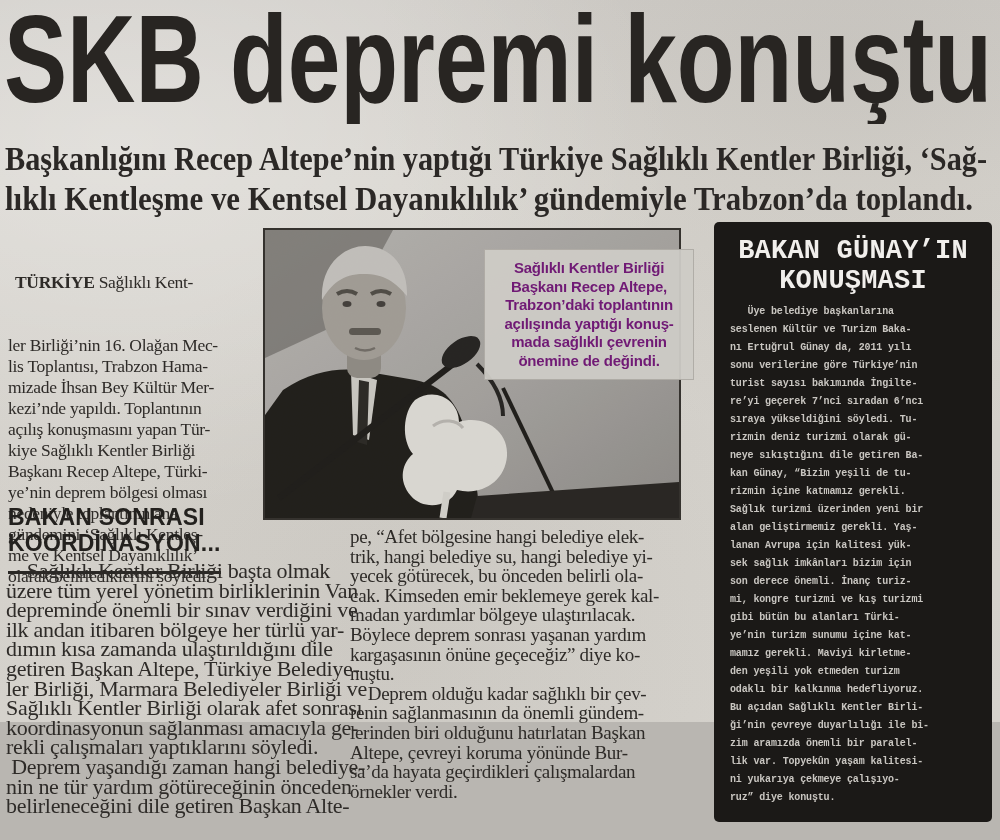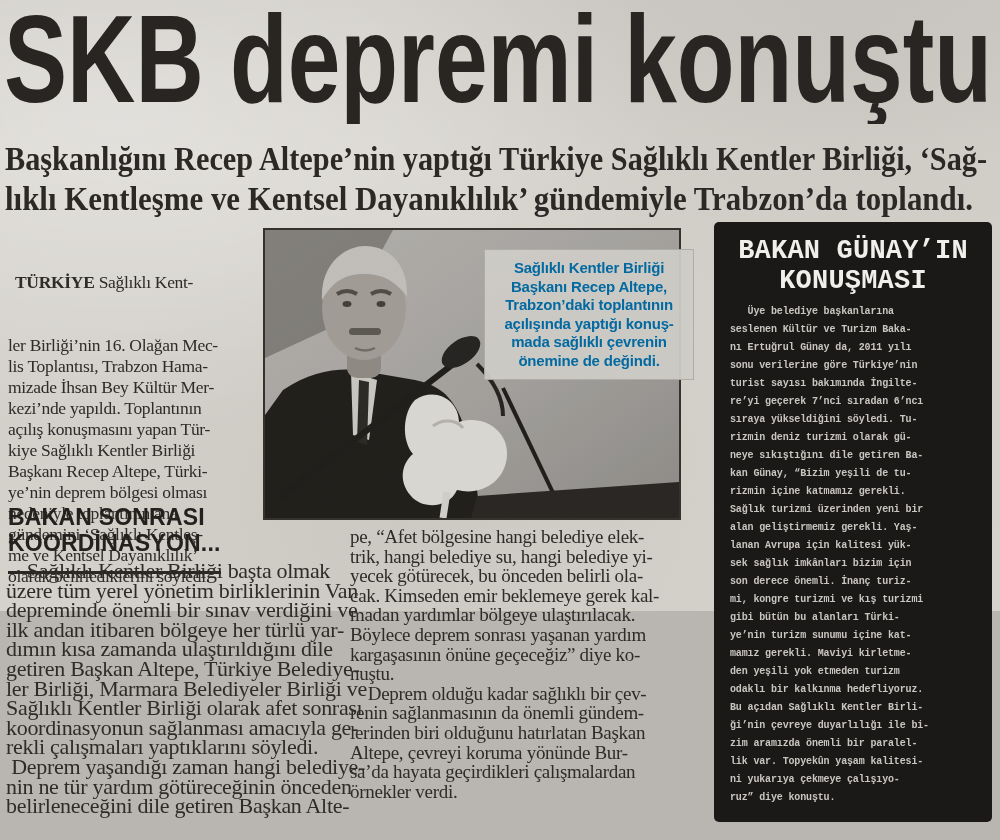--- a/index.html
+++ b/index.html
@@ -1,18 +1,18 @@
 <!DOCTYPE html>
 <html lang="tr"><head>
 <meta charset="utf-8">
 <style>
   html,body{margin:0;padding:0;}
   body{width:1000px;height:840px;overflow:hidden;background:#b9b6b1;}
   .page{
-    position:relative;width:1000px;height:611px;
+    position:relative;width:1000px;height:722px;
     background:
       radial-gradient(ellipse at 12% 20%, rgba(255,255,255,0.30), transparent 45%),
       radial-gradient(ellipse at 85% 10%, rgba(125,120,112,0.12), transparent 40%),
       radial-gradient(ellipse at 40% 90%, rgba(125,120,112,0.10), transparent 45%),
       linear-gradient(180deg,#d0cdc8 0%,#d7d4ce 25%,#d3d0ca 60%,#d5d2cc 100%);
     font-family:"Liberation Serif", serif;
     color:#2e2b28;
   }
   .headline-svg{position:absolute;left:0;top:-4px;}
   .headline-text{
@@ -48,21 +48,21 @@
   .photo{
     position:absolute;left:263px;top:228px;width:418px;height:292px;
     border:2px solid #35322e;box-sizing:border-box;background:#a4a19d;
   }
   .caption-box{
     position:absolute;left:484px;top:249px;width:210px;
     background:rgba(206,203,198,0.95);
     border:1px solid rgba(120,116,110,0.35);
     padding:9px 6px;box-sizing:border-box;
     font-family:"Liberation Sans", sans-serif;font-weight:700;
-    font-size:15px;line-height:18.5px;color:#0369a1;
+    font-size:15px;line-height:18.5px;color:#701a75;
     text-align:center;white-space:pre;letter-spacing:-0.2px;
   }
   .sidebar{
     position:absolute;left:714px;top:222px;width:278px;height:600px;
     background:#1b1917;border-radius:5px;box-sizing:border-box;
     padding:14px 16px;
     font-family:Liberation Mono, monospace;
   }
   .sidebar-title{
     text-align:center;font-weight:700;font-size:27px;line-height:30px;

